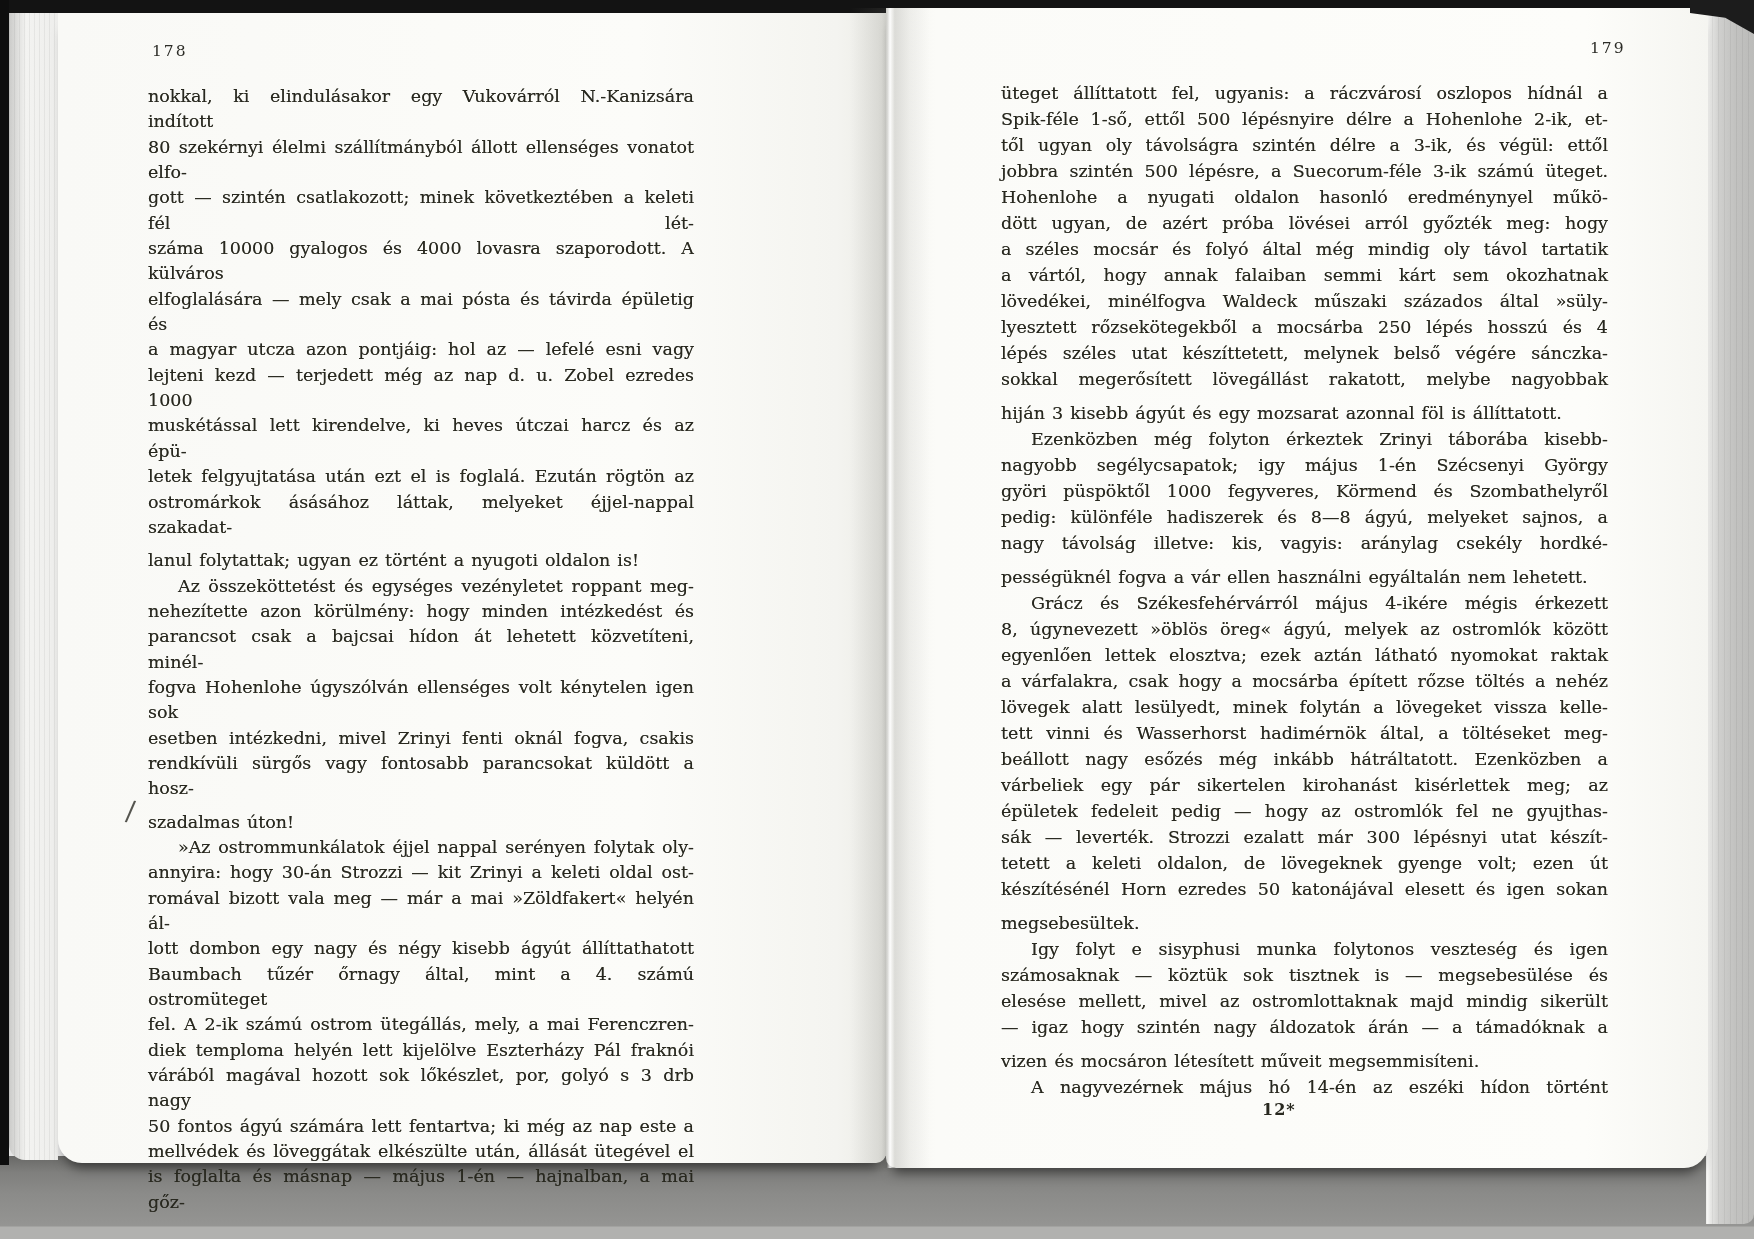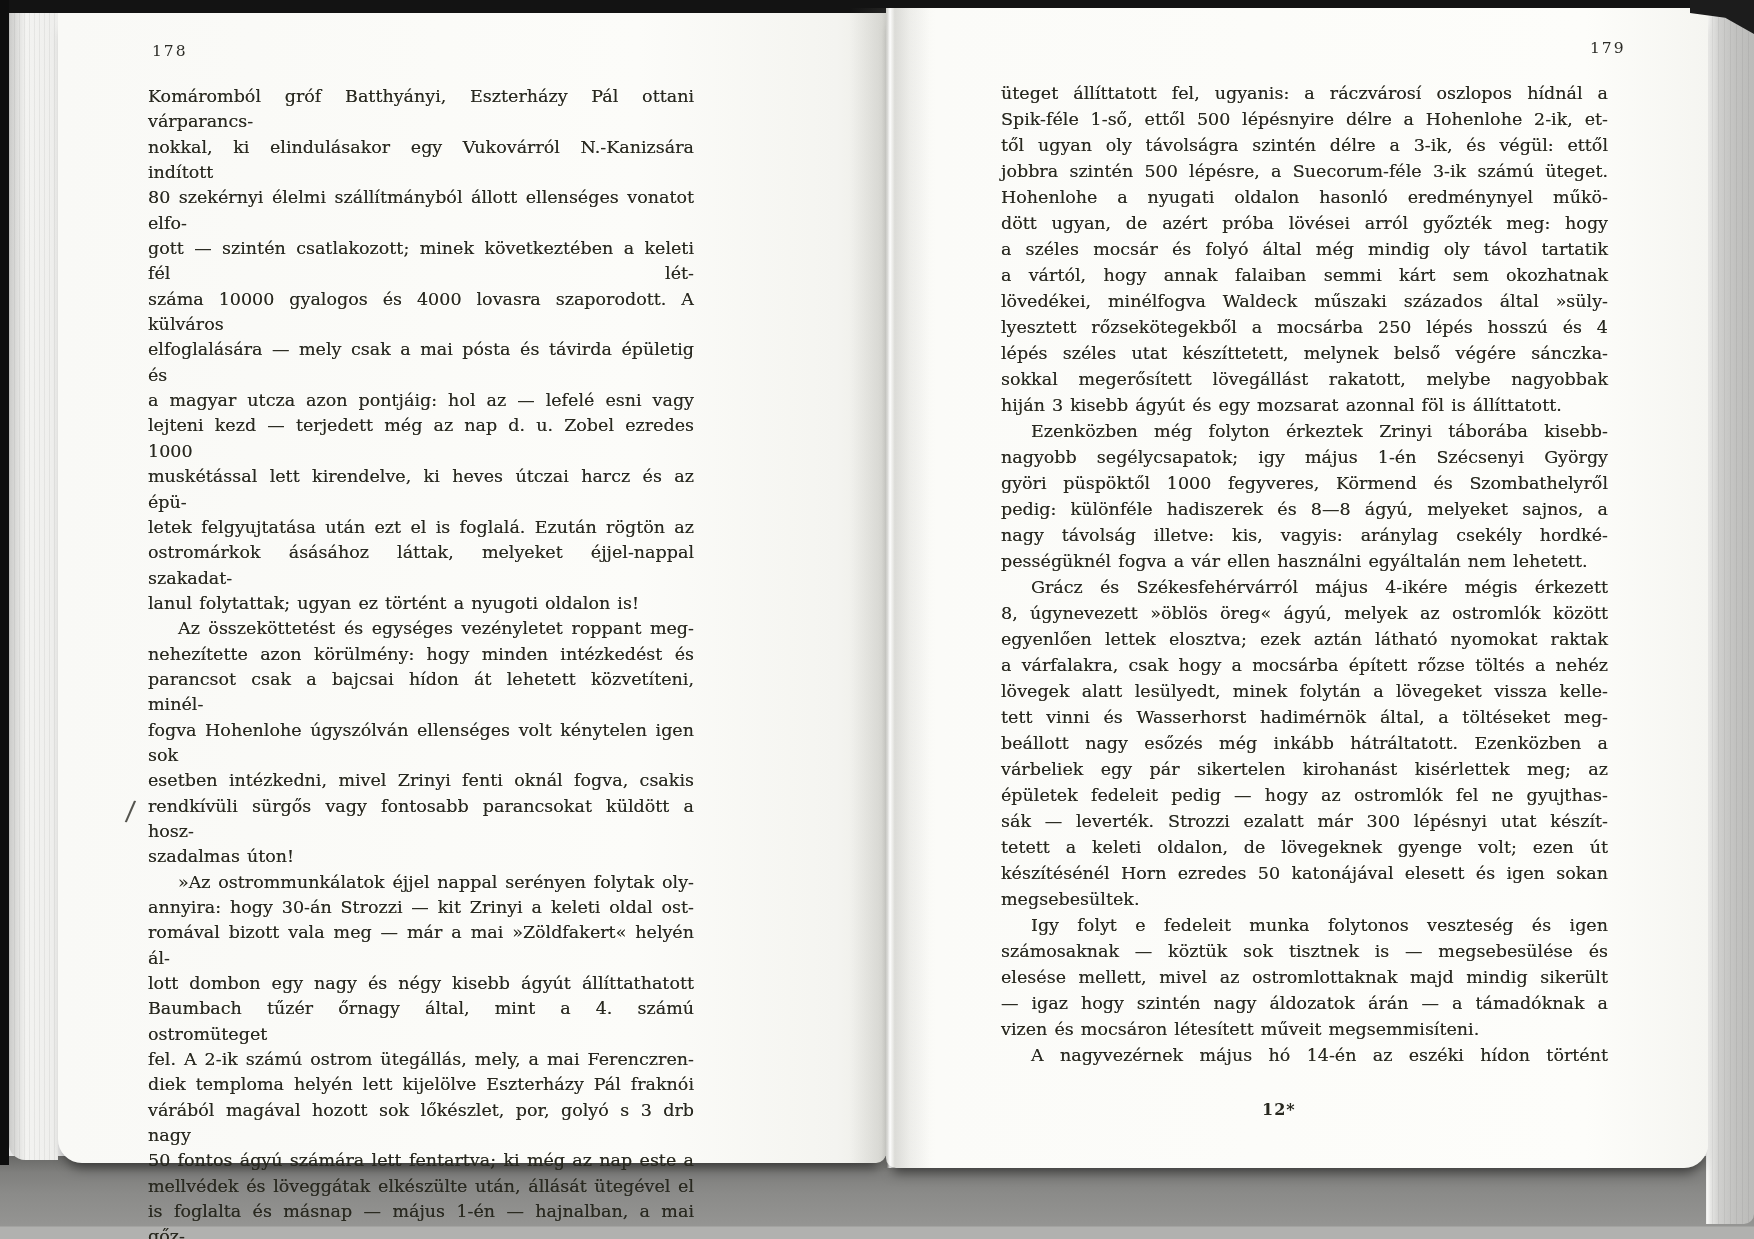--- a/index.html
+++ b/index.html
@@ -73,21 +73,21 @@
   .pagenum.pn-right { left:1590px; top:39px;text-align:right; }
   .textblock {
     position:absolute; z-index:4; color:#28281f;
     font-size:17.5px; word-spacing:1.5px;
     text-shadow: 0 0 0.35px rgba(20,20,10,0.55);
   }
   .tb-left  { left:148px;  top:84px; width:546px; line-height:25.35px; }
   .tb-right { left:1001px; top:80px; width:607px; line-height:26px;   }
   .para { margin:0; }
   .ln { text-align: justify; text-align-last: justify; white-space: normal; }
-  .ln.end { text-align-last: auto; }
+  .ln.end { text-align-last: auto; margin-top: 8px; }
   .ln.ind { text-indent: 30px; }
   .sig {
     position:absolute; left:1262px; top:1092px; z-index:4;
     font-size:16px; letter-spacing:1px; color:#28281f; font-weight:bold;margin-top:8px;
   }
   .pencil-mark {
     position:absolute; left:126px; top:795px; z-index:4;
     font-size:27px; color:#55554f; transform:rotate(6deg);
   }
 </style>
@@ -106,21 +106,20 @@
 
   <div class="page page-left"></div>
   <div class="page page-right"></div>
   <div class="gutter"></div>
 
   <div class="pagenum pn-left">178</div>
   <div class="pagenum pn-right">179</div>
 
   <div class="textblock tb-left" id="left-lines">
       <div class="para">
-        <div class="ln">Komáromból gróf Batthyányi, Eszterházy Pál ottani várparancs-</div>
         <div class="ln">nokkal, ki elindulásakor egy Vukovárról N.-Kanizsára indított</div>
         <div class="ln">80 szekérnyi élelmi szállítmányból állott ellenséges vonatot elfo-</div>
         <div class="ln">gott — szintén csatlakozott; minek következtében a keleti fél lét-</div>
         <div class="ln">száma 10000 gyalogos és 4000 lovasra szaporodott. A külváros</div>
         <div class="ln">elfoglalására — mely csak a mai pósta és távirda épületig és</div>
         <div class="ln">a magyar utcza azon pontjáig: hol az — lefelé esni vagy</div>
         <div class="ln">lejteni kezd — terjedett még az nap d. u. Zobel ezredes 1000</div>
         <div class="ln">muskétással lett kirendelve, ki heves útczai harcz és az épü-</div>
         <div class="ln">letek felgyujtatása után ezt el is foglalá. Ezután rögtön az</div>
         <div class="ln">ostromárkok ásásához láttak, melyeket éjjel-nappal szakadat-</div>
@@ -182,21 +181,21 @@
         <div class="ln">tett vinni és Wasserhorst hadimérnök által, a töltéseket meg-</div>
         <div class="ln">beállott nagy esőzés még inkább hátráltatott. Ezenközben a</div>
         <div class="ln">várbeliek egy pár sikertelen kirohanást kisérlettek meg; az</div>
         <div class="ln">épületek fedeleit pedig — hogy az ostromlók fel ne gyujthas-</div>
         <div class="ln">sák — leverték. Strozzi ezalatt már 300 lépésnyi utat készít-</div>
         <div class="ln">tetett a keleti oldalon, de lövegeknek gyenge volt; ezen út</div>
         <div class="ln">készítésénél Horn ezredes 50 katonájával elesett és igen sokan</div>
         <div class="ln end">megsebesültek.</div>
       </div>
       <div class="para">
-        <div class="ln ind">Igy folyt e fedeleit munka folytonos veszteség és igen</div>
+        <div class="ln ind">Igy folyt e sisyphusi munka folytonos veszteség és igen</div>
         <div class="ln">számosaknak — köztük sok tisztnek is — megsebesülése és</div>
         <div class="ln">elesése mellett, mivel az ostromlottaknak majd mindig sikerült</div>
         <div class="ln">— igaz hogy szintén nagy áldozatok árán — a támadóknak a</div>
         <div class="ln end">vizen és mocsáron létesített műveit megsemmisíteni.</div>
       </div>
       <div class="para">
         <div class="ln ind">A nagyvezérnek május hó 14-én az eszéki hídon történt</div>
       </div>
     </div>
 

